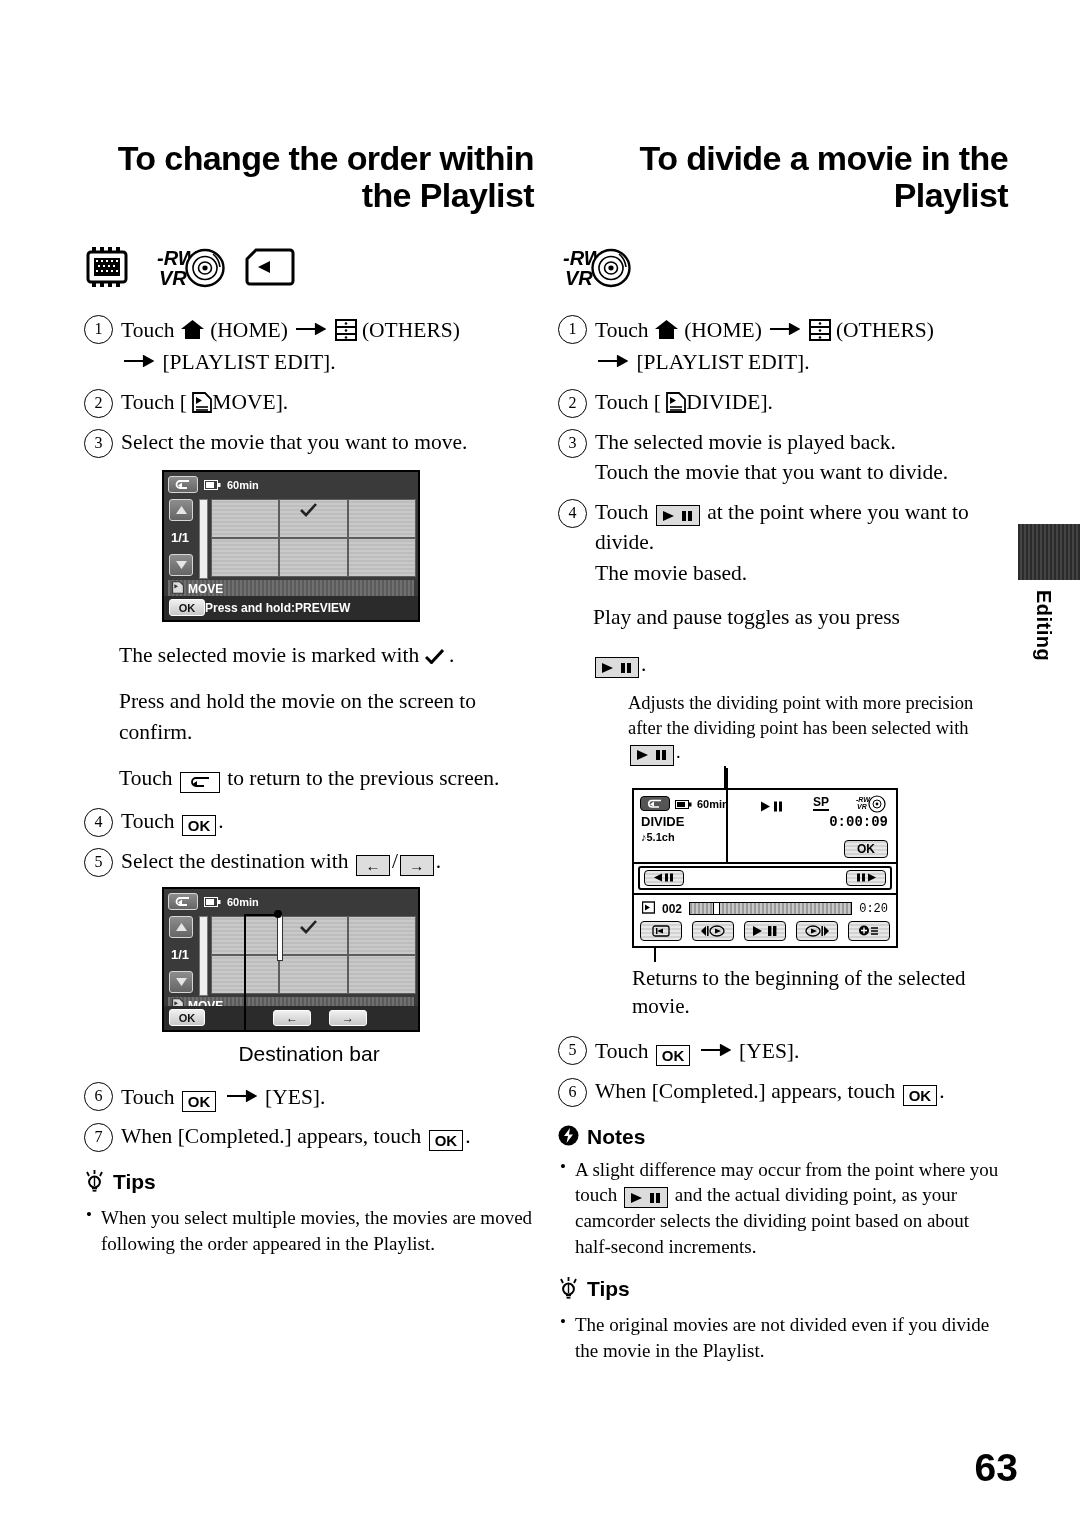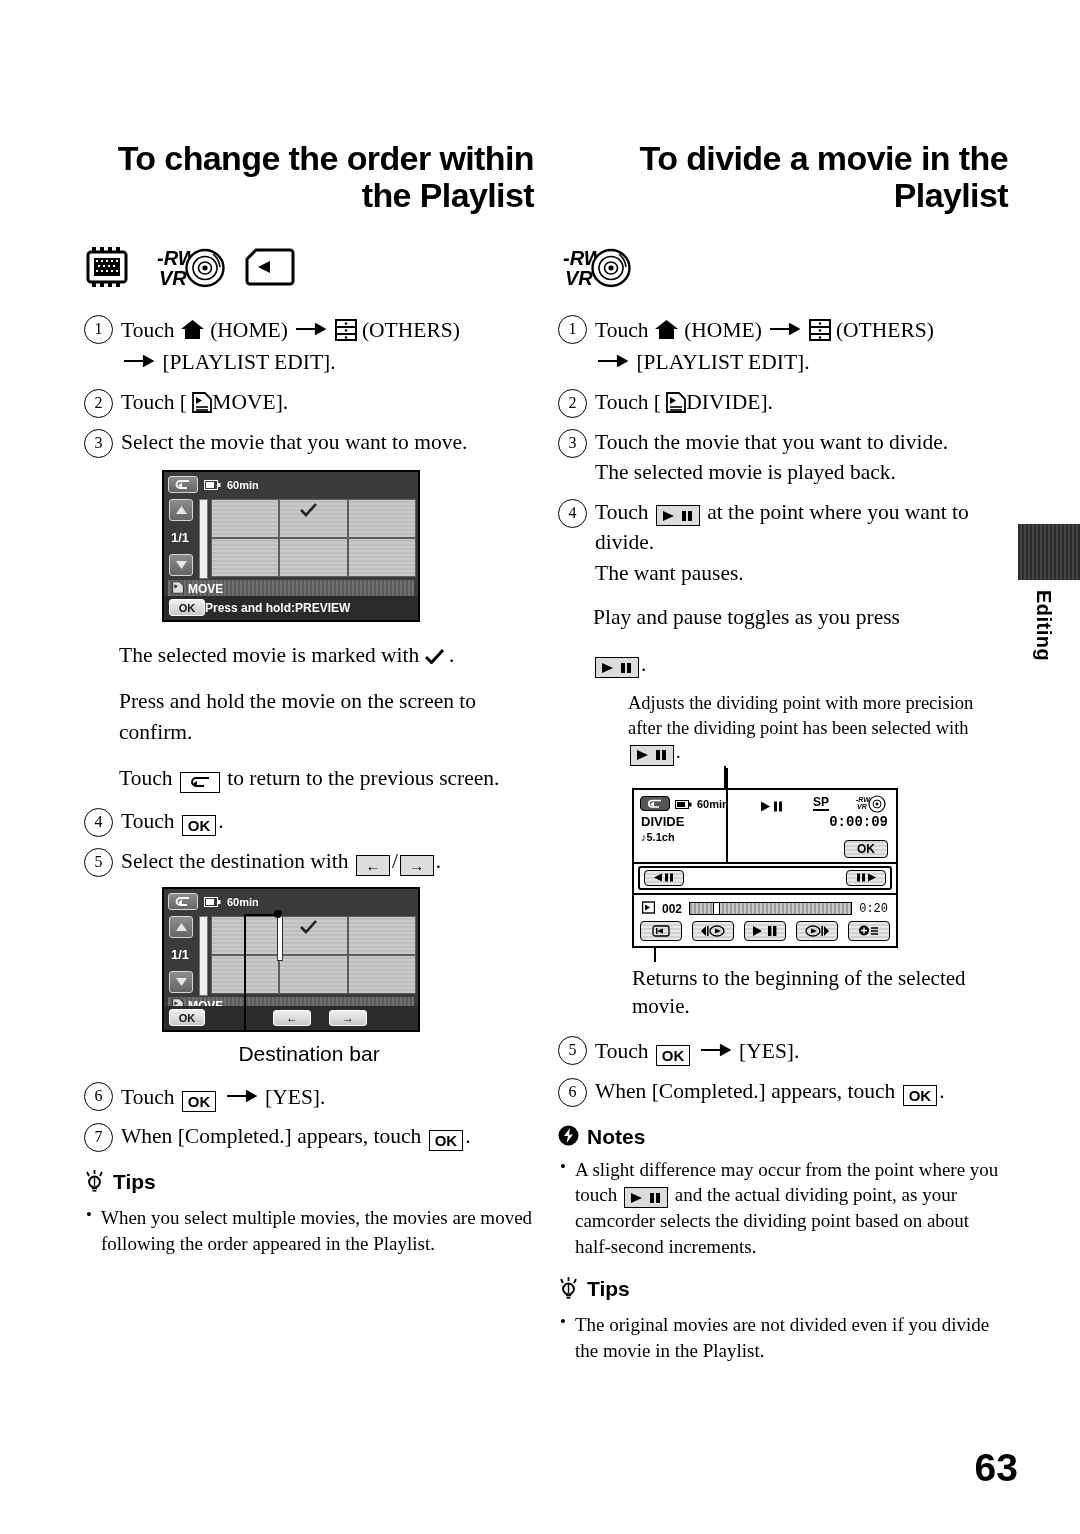--- a/index.html
+++ b/index.html
@@ -557,40 +557,40 @@
               <line x1="4" y1="15" x2="16" y2="15" stroke="#000" stroke-width="1.6"></line>
               <line x1="4" y1="18" x2="16" y2="18" stroke="#000" stroke-width="1.6"></line>
             </svg></span><span>DIVIDE</span><span>].</span>
         </p>
           </div>
       </div>
 
       <div class="step">
         <span class="step-num">3</span>
         <div class="step-body">
+          <p>The selected movie is played back.</p>
           <p>Touch the movie that you want to divide.</p>
-          <p>The selected movie is played back.</p>
         </div>
       </div>
 
       <div class="step">
         <span class="step-num">4</span>
         <div class="step-body">
           <p>
             <span>Touch</span>
             <span class="keybox playpause" style="width:44px;">
               <svg width="34" height="12" viewBox="0 0 34 12">
                 <path d="M2 1 L13 6 L2 11 Z" fill="#000"></path>
                 <rect x="21" y="1" width="4" height="10" fill="#000"></rect>
                 <rect x="27" y="1" width="4" height="10" fill="#000"></rect>
               </svg>
             </span>
             <span>at the point where you want to divide.</span>
           </p>
-          <p>The want pauses.</p>
+          <p>The movie based.</p>
         </div>
       </div>
     </div>
 
     <p class="plain-para" style="margin-top:14px;">
       <span>Play and pause toggles as you press</span>
     </p>
     <p class="plain-para">
       <span class="keybox playpause" style="width:44px;">
         <svg width="34" height="12" viewBox="0 0 34 12">

